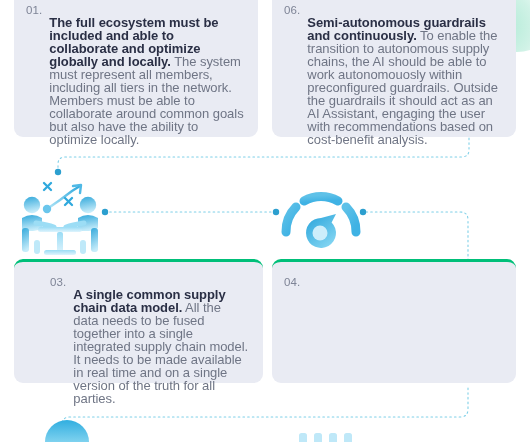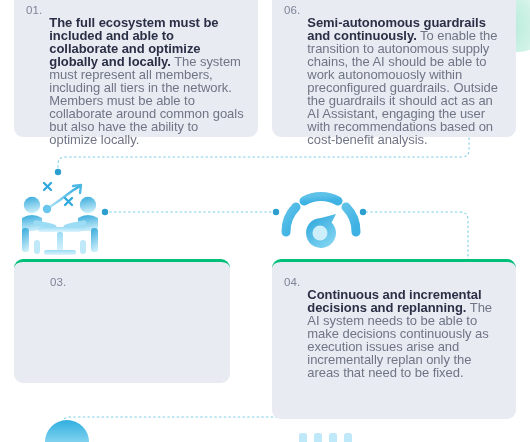--- a/index.html
+++ b/index.html
@@ -200,26 +200,26 @@
     </div>
   </div>
 
   <div class="card topless" style="left:272px; top:-8px; width:244px; height:145px;">
     <div class="card-row">
       <span class="card-num">06.</span>
       <p class="card-body"><span class="lead">Semi-autonomous guardrails and continuously.</span><span> To enable the transition to autonomous supply chains, the AI should be able to work autonomouosly within preconfigured guardrails. Outside the guardrails it should act as an AI Assistant, engaging the user with recommendations based on cost-benefit analysis.</span></p>
     </div>
   </div>
 
-  <div class="card has-accent" style="left:14px; top:259px; width:216px; height:124px;padding-left:36px;">
+  <div class="card has-accent" style="left:14px; top:259px; width:249px; height:124px;padding-left:36px;">
     <div class="card-row">
       <span class="card-num">03.</span>
-    </div>
-  </div>
-
-  <div class="card has-accent" style="left:272px; top:259px; width:244px; height:160px;">
+      <p class="card-body"><span class="lead">A single common supply chain data model.</span><span> All the data needs to be fused together into a single integrated supply chain model. It needs to be made available in real time and on a single version of the truth for all parties.</span></p>
+    </div>
+  </div>
+
+  <div class="card has-accent" style="left:272px; top:259px; width:244px; height:124px;">
     <div class="card-row">
       <span class="card-num">04.</span>
-      <p class="card-body"><span class="lead">Continuous and incremental decisions and replanning.</span><span> The AI system needs to be able to make decisions continuously as execution issues arise and incrementally replan only the areas that need to be fixed.</span></p>
     </div>
   </div>
 
 </div>
 
 </body></html>

